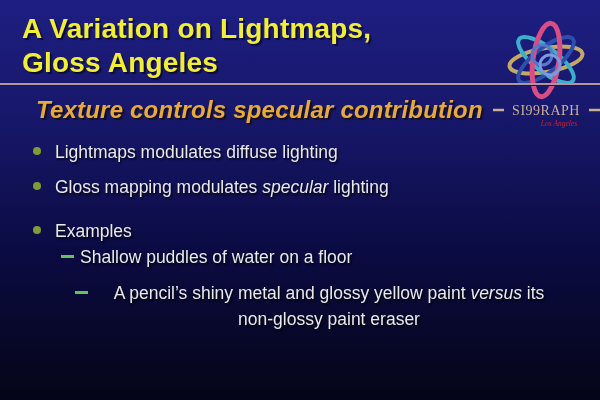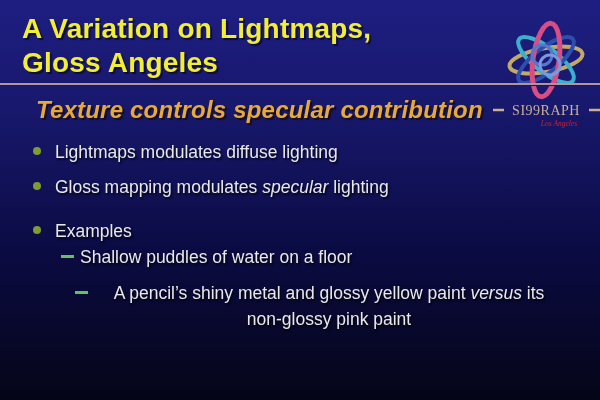--- a/index.html
+++ b/index.html
@@ -81,17 +81,17 @@
   </div>
 
   <div class="row" style="left:80px;top:244px;">
     <span class="dash"></span>
     <span>Shallow puddles of water on a floor</span>
   </div>
 
   <div class="row" style="left:80px;top:280px;width:470px;margin-left:14px;">
     <span class="dash"></span>
     <div><span>A pencil’s shiny metal and glossy yellow paint </span><span class="em">versus</span><span> its</span></div>
-    <div>non-glossy pink paint</div>
+    <div>non-glossy paint eraser</div>
   </div>
 
 
 </div>
 
 </body></html>

